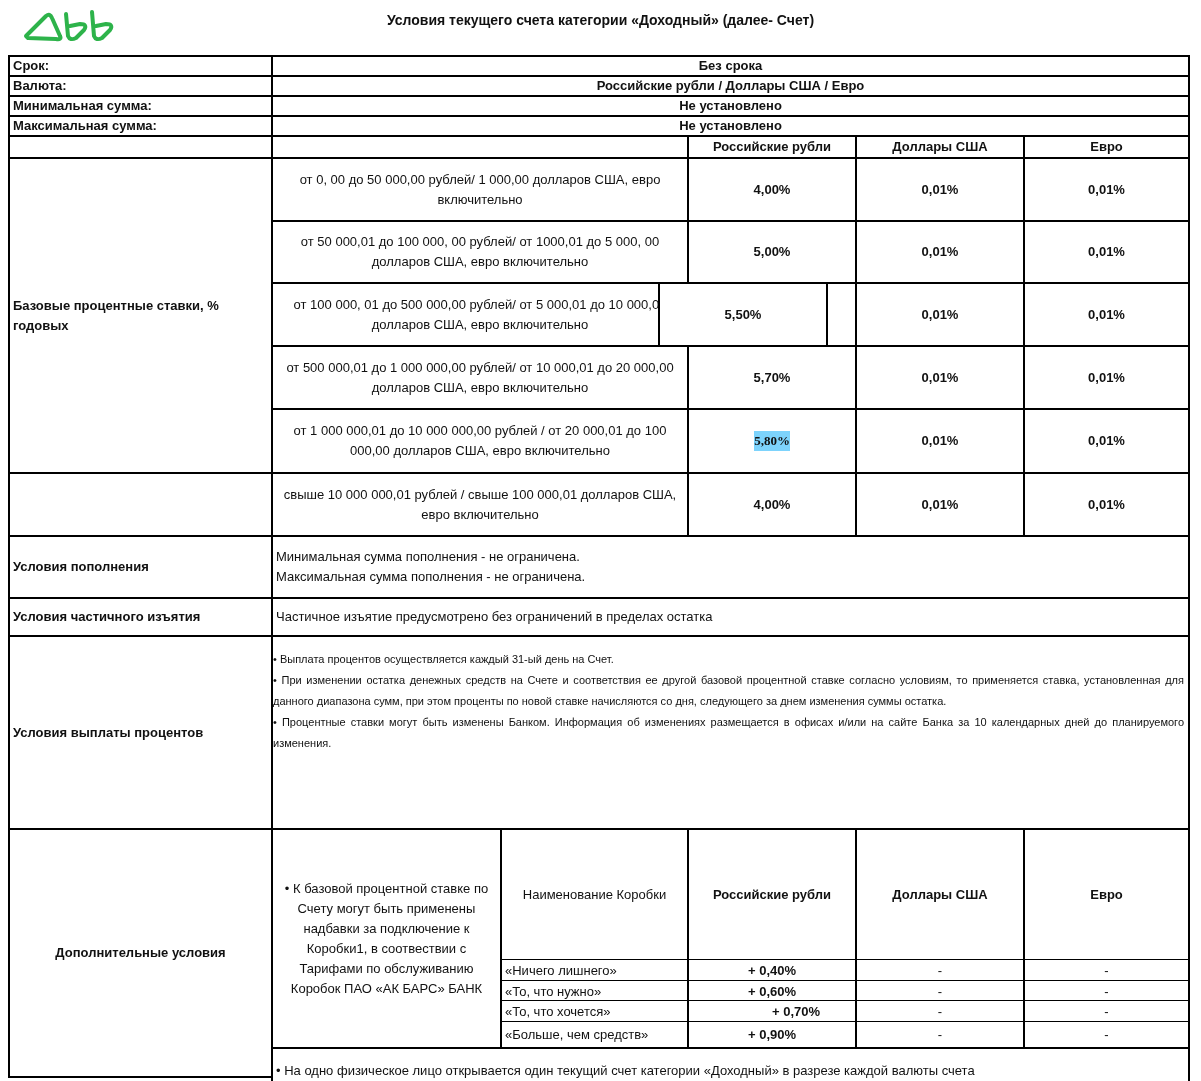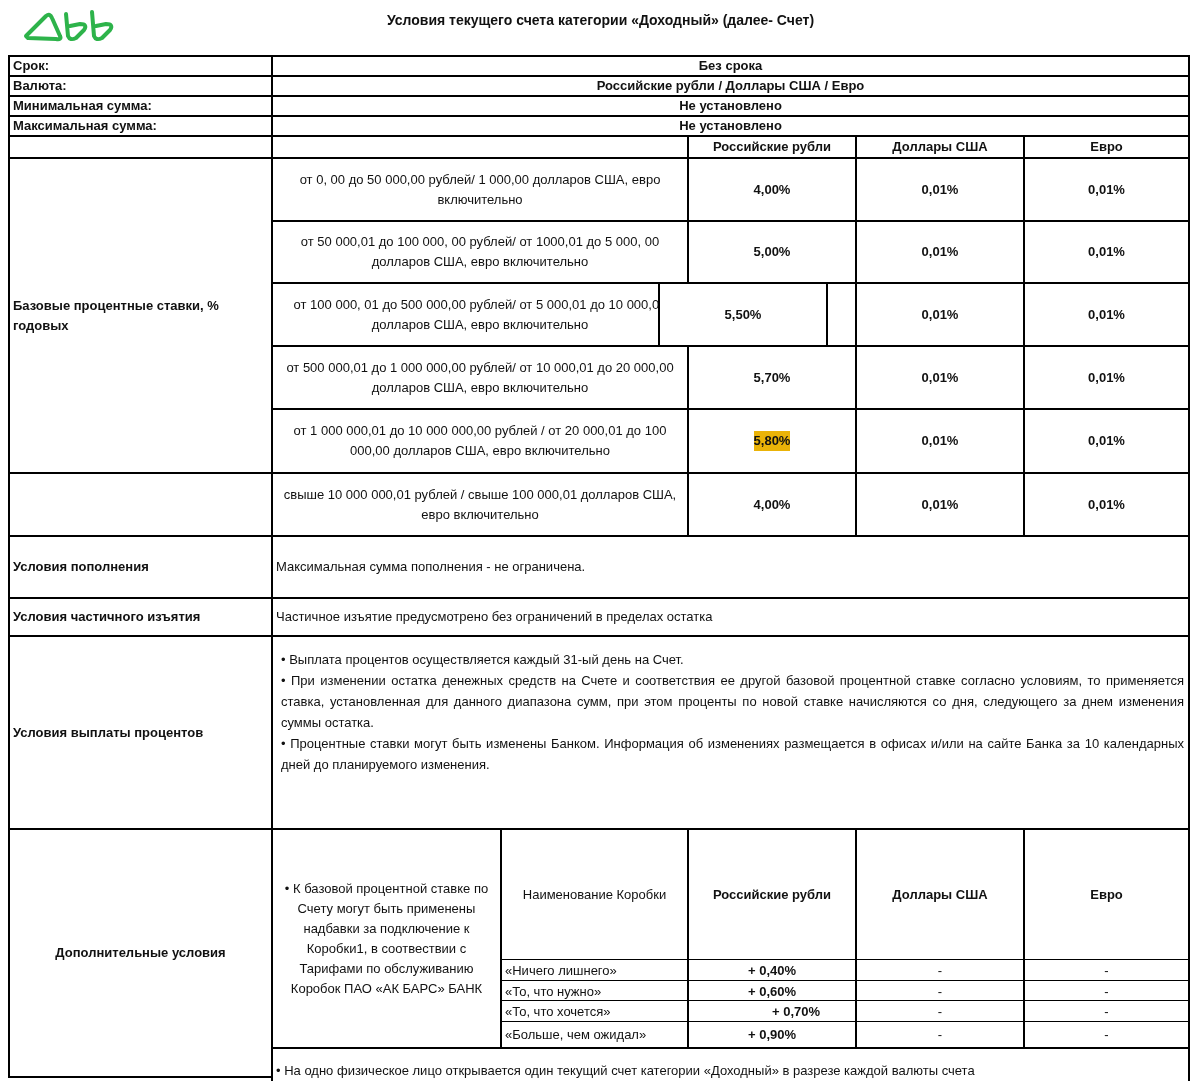--- a/index.html
+++ b/index.html
@@ -7,22 +7,22 @@
          font-family:"Liberation Sans", "DejaVu Sans", sans-serif; color:#111; }
   .abs { position:absolute; box-sizing:border-box; }
   .logo { left:22px; top:8px; width:95px; height:36px; }
   .title { left:0; width:1201px; top:12px; text-align:center; font-weight:bold; font-size:14px; padding-left:0px; }
   .title span { position:relative; left:0px; }
   .cell { position:absolute; box-sizing:border-box; border:2px solid #000; background:#fff;
           display:flex; align-items:center; font-size:13px; line-height:20px; }
   .c { justify-content:center; text-align:center; }
   .l { justify-content:flex-start; text-align:left; padding-left:3px; }
   .b { font-weight:bold; }
-  .just { text-align:justify; text-align-last:left; display:block; padding:8px 4px 0 8px; font-size:13px; line-height:21px; }
-  .sel { background:#eab308; }
+  .just { text-align:justify; text-align-last:left; display:block; padding:8px 4px 0 0; font-size:11px; line-height:21px; }
+  .sel { background:#7dd3fc;font-family:Liberation Serif, serif; }
   .vstack { flex-direction:column; justify-content:center; align-items:flex-start; padding-left:3px; }
 </style>
 </head>
 <body>
 
 <svg class="abs logo" viewBox="0 0 95 36">
   <path d="M4 28 L24 8 Q28 5 30 10 L38 28 Q40 32 34 31 L6 30 Z" fill="none" stroke="#2db34a" stroke-width="4" stroke-linejoin="round"></path>
   <path d="M44 6 L46 28 Q48 33 54 30 L62 22 Q66 16 58 16 L48 18" fill="none" stroke="#2db34a" stroke-width="4" stroke-linecap="round" stroke-linejoin="round"></path>
   <path d="M70 4 L72 28 Q74 33 80 30 L88 22 Q92 16 84 16 L74 18" fill="none" stroke="#2db34a" stroke-width="4" stroke-linecap="round" stroke-linejoin="round"></path>
 </svg>
@@ -74,20 +74,21 @@
     <div class="cell c b" style="left: 855px; top: 408px; width: 170px; height: 66px;">0,01%</div>
     <div class="cell c b" style="left: 1023px; top: 408px; width: 167px; height: 66px;">0,01%</div>
     <div class="cell c" style="left: 271px; top: 472px; width: 418px; height: 65px; padding: 0px 4px;">свыше 10 000 000,01 рублей / свыше 100 000,01   долларов США, евро  включительно</div>
     <div class="cell c b" style="left: 687px; top: 472px; width: 170px; height: 65px;">4,00%</div>
     <div class="cell c b" style="left: 855px; top: 472px; width: 170px; height: 65px;">0,01%</div>
     <div class="cell c b" style="left: 1023px; top: 472px; width: 167px; height: 65px;">0,01%</div>
   </div>
 
 <div class="cell l b" style="left:8px;top:535px;width:265px;height:64px;">Условия пополнения</div>
 <div class="cell vstack" style="left:271px;top:535px;width:919px;height:64px;">
+  <div>Минимальная сумма пополнения - не ограничена.</div>
   <div>Максимальная сумма пополнения - не ограничена.</div>
 </div>
 
 <div class="cell l b" style="left:8px;top:597px;width:265px;height:40px;">Условия частичного изъятия</div>
 <div class="cell l" style="left:271px;top:597px;width:919px;height:40px;">Частичное изъятие предусмотрено без ограничений в пределах остатка</div>
 
 <div class="cell l b" style="left:8px;top:635px;width:265px;height:195px;">Условия выплаты процентов</div>
 <div class="cell just" style="left:271px;top:635px;width:919px;height:195px;padding-top:12px;">
   <div>• Выплата процентов осуществляется каждый 31-ый день на Счет.</div>
   <div>• При изменении остатка денежных средств на Счете и соответствия ее другой базовой процентной ставке согласно условиям, то применяется ставка, установленная для данного диапазона сумм, при этом проценты по новой ставке начисляются со дня, следующего за днем изменения суммы остатка.</div>
@@ -107,19 +108,19 @@
     <div class="cell c" style="left: 855px; top: 959px; width: 170px; height: 23px; border-width: 1px 2px;">-</div>
     <div class="cell c" style="left: 1023px; top: 959px; width: 167px; height: 23px; border-width: 1px 2px;">-</div>
     <div class="cell l" style="left: 500px; top: 980px; width: 189px; height: 23px; border-width: 1px 2px;">«То, что нужно»</div>
     <div class="cell c b" style="left: 687px; top: 980px; width: 170px; height: 23px; border-width: 1px 2px;">+ 0,60%</div>
     <div class="cell c" style="left: 855px; top: 980px; width: 170px; height: 23px; border-width: 1px 2px;">-</div>
     <div class="cell c" style="left: 1023px; top: 980px; width: 167px; height: 23px; border-width: 1px 2px;">-</div>
     <div class="cell l" style="left: 500px; top: 1000px; width: 189px; height: 23px; border-width: 1px 2px;">«То, что хочется»</div>
     <div class="cell c b" style="left: 687px; top: 1000px; width: 170px; height: 23px; border-width: 1px 2px; padding-left: 48px;">+ 0,70%</div>
     <div class="cell c" style="left: 855px; top: 1000px; width: 170px; height: 23px; border-width: 1px 2px;">-</div>
     <div class="cell c" style="left: 1023px; top: 1000px; width: 167px; height: 23px; border-width: 1px 2px;">-</div>
-    <div class="cell l" style="left: 500px; top: 1021px; width: 189px; height: 28px; border-width: 1px 2px;">«Больше, чем ожидал»</div>
+    <div class="cell l" style="left: 500px; top: 1021px; width: 189px; height: 28px; border-width: 1px 2px;">«Больше, чем средств»</div>
     <div class="cell c b" style="left: 687px; top: 1021px; width: 170px; height: 28px; border-width: 1px 2px;">+ 0,90%</div>
     <div class="cell c" style="left: 855px; top: 1021px; width: 170px; height: 28px; border-width: 1px 2px;">-</div>
     <div class="cell c" style="left: 1023px; top: 1021px; width: 167px; height: 28px; border-width: 1px 2px;">-</div>
   </div>
 
 <div class="cell l" style="left:271px;top:1047px;width:919px;height:47px;">• На одно физическое лицо открывается один текущий счет категории «Доходный» в разрезе каждой валюты счета</div>
 
 </body></html>

